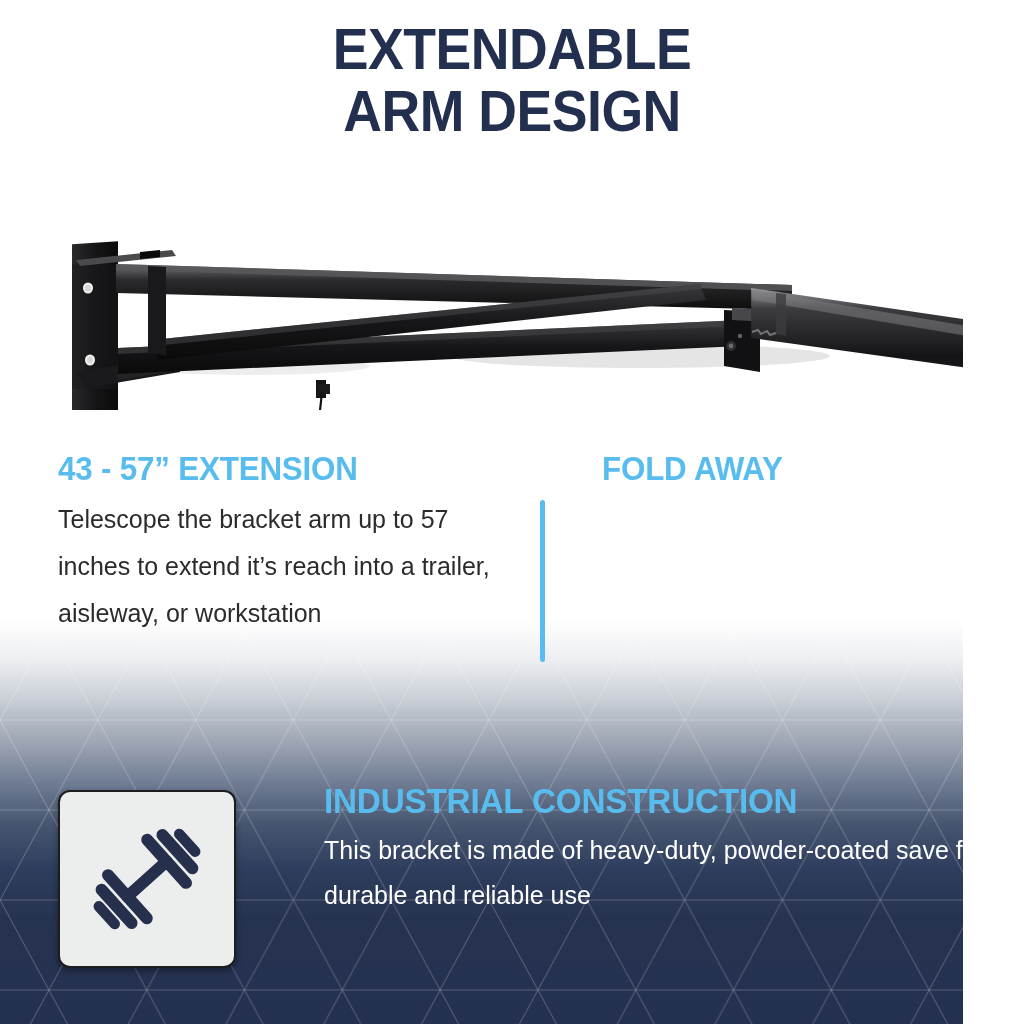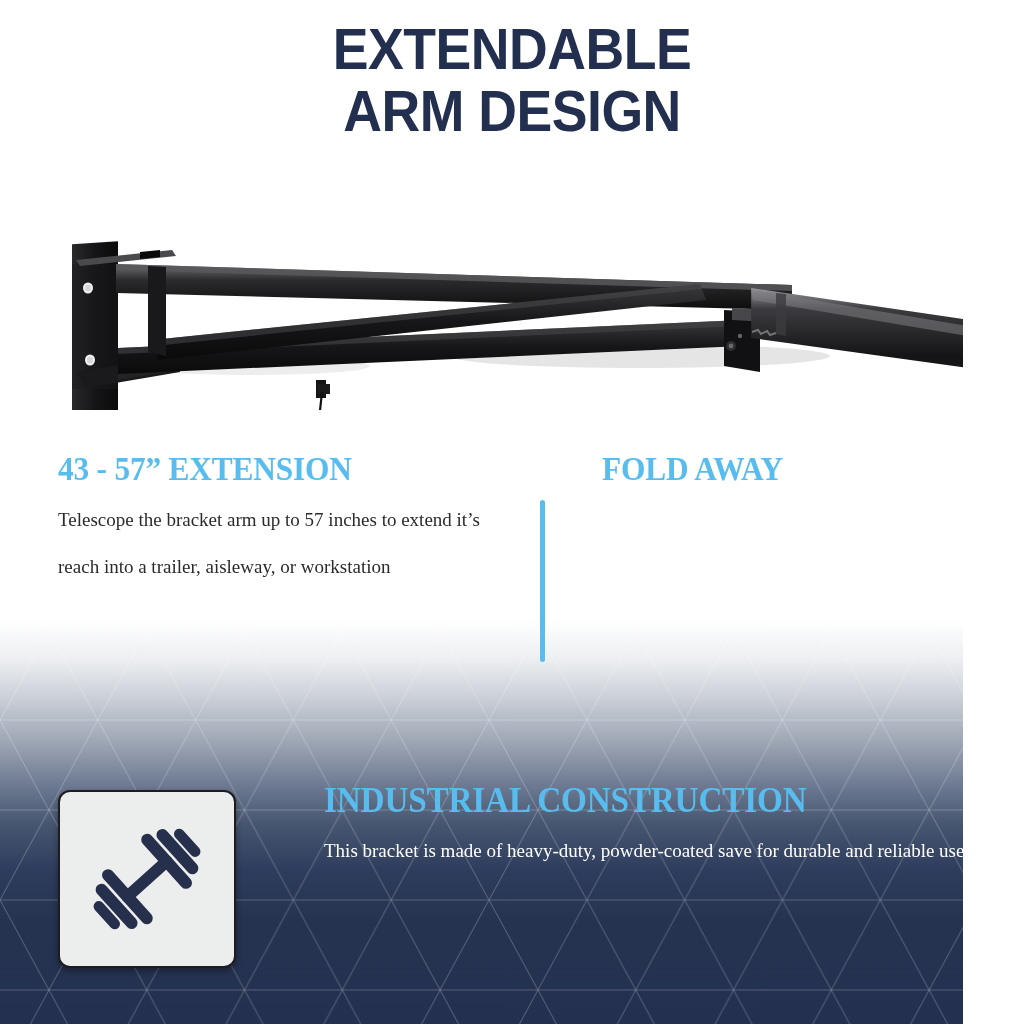--- a/index.html
+++ b/index.html
@@ -63,39 +63,38 @@
     top: 160px;
     width: 1024px;
     height: 250px;
   }
   .hero svg { display: block; width: 1024px; height: 250px; }
 
   
   .feat {
     position: absolute;
     width: 440px;
-    font-family: Liberation Serif, serif;
   }
   .feat-left  { left: 58px;  top: 450px; }
   .feat-right { left: 602px; top: 450px; width: 420px; }
 
   .feat-heading {
     color: #58bdee;
     font-weight: bold;
     font-size: 33px;
     line-height: 38px;
     letter-spacing: -0.2px;
     margin: 0 0 8px 0;
     transform: scaleX(0.95);
     transform-origin: left center;
     white-space: nowrap;
   }
   .feat-body {
     color: #2b2b2b;
-    font-size: 19px;
+    font-size: 25px;
     line-height: 47px;
     font-weight: 400;
     margin: 0;
   }
 
   .divider {
     position: absolute;
     left: 540px;
     top: 500px;
     width: 5px;

